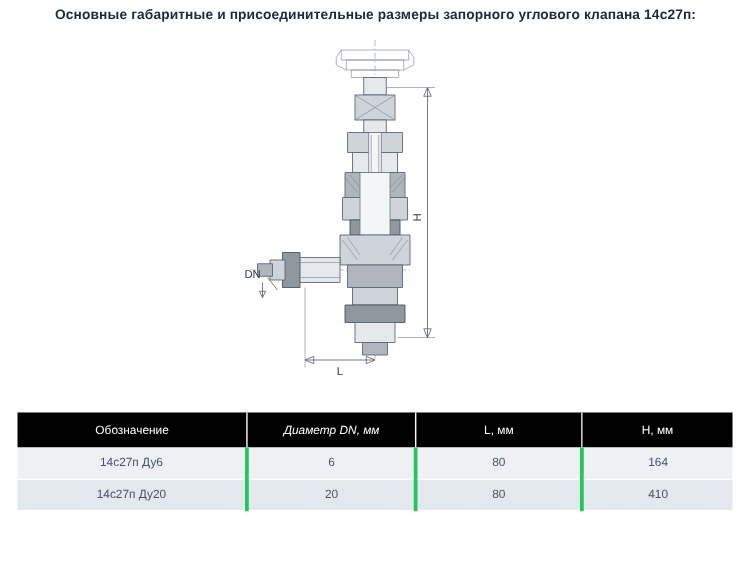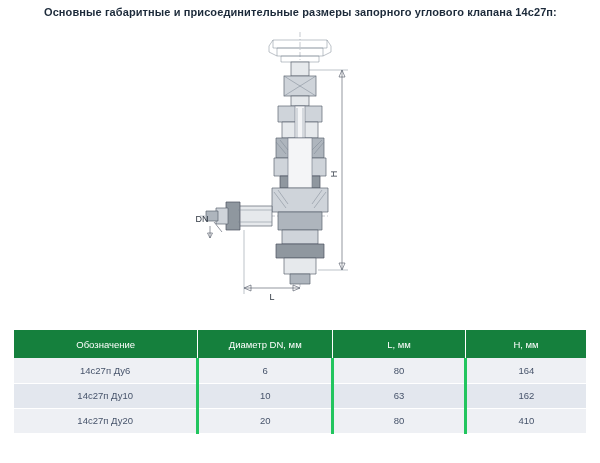--- a/index.html
+++ b/index.html
@@ -40,21 +40,21 @@
     left: 14px; top: 330px;
     width: 572px;
   }
   table {
     border-collapse: collapse;
     width: 572px;
     font-size: 9.5px;
     color: #3b4758;
   }
   thead th {
-    background: #15803d;
+    background: #000000;
     color: #ffffff;
     font-weight: normal;
     font-size: 9.5px;
     height: 28px;
     text-align: center;
     border-right: 1px solid #ffffff;
     padding: 0 4px;
   }
   thead th:last-child { border-right: none; }
   tbody td {
@@ -63,21 +63,21 @@
     border-right: 3px solid #22c55e;
     border-bottom: 1px solid #ffffff;
     padding: 0 4px;
     color: #46536a;
   }
   tbody td:last-child { border-right: none; }
   tbody tr:nth-child(odd) td { background: #eef0f4; }
   tbody tr:nth-child(even) td { background: #e3e7ee; }
 
   .col0 { width: 180px; }
-  .col1 { width: 132px; }
+  .col1 { width: 132px; font-style: italic; }
   .col2 { width: 130px; }
   .col3 { width: 118px; }
   .ln-thin { stroke: #7b8491; stroke-width: 0.5; fill: none; }
   .dash { stroke: #8a929d; stroke-width: 0.5; fill: none; stroke-dasharray: 5 2 1 2; }
   .dim { stroke: #4a5160; stroke-width: 0.6; fill: none; }
   .fillA { fill: #cfd4da; stroke: #5c6470; stroke-width: 0.7; }
   .fillB { fill: #aeb5bd; stroke: #5c6470; stroke-width: 0.7; }
   .fillC { fill: #e6e9ec; stroke: #5c6470; stroke-width: 0.7; }
   .fillD { fill: #8f979f; stroke: #4a5160; stroke-width: 0.7; }
   .fillE { fill: #f4f5f7; stroke: #6b7280; stroke-width: 0.6; }
@@ -195,26 +195,20 @@
         </tr>
       </thead>
       <tbody>
         <tr>
           <td>14с27п Ду6</td>
           <td>6</td>
           <td>80</td>
           <td>164</td>
         </tr>
         <tr>
-          <td>14с27п Ду10</td>
-          <td>10</td>
-          <td>63</td>
-          <td>162</td>
-        </tr>
-        <tr>
           <td>14с27п Ду20</td>
           <td>20</td>
           <td>80</td>
           <td>410</td>
         </tr>
       </tbody>
     </table>
   </div>
 
 </div>

